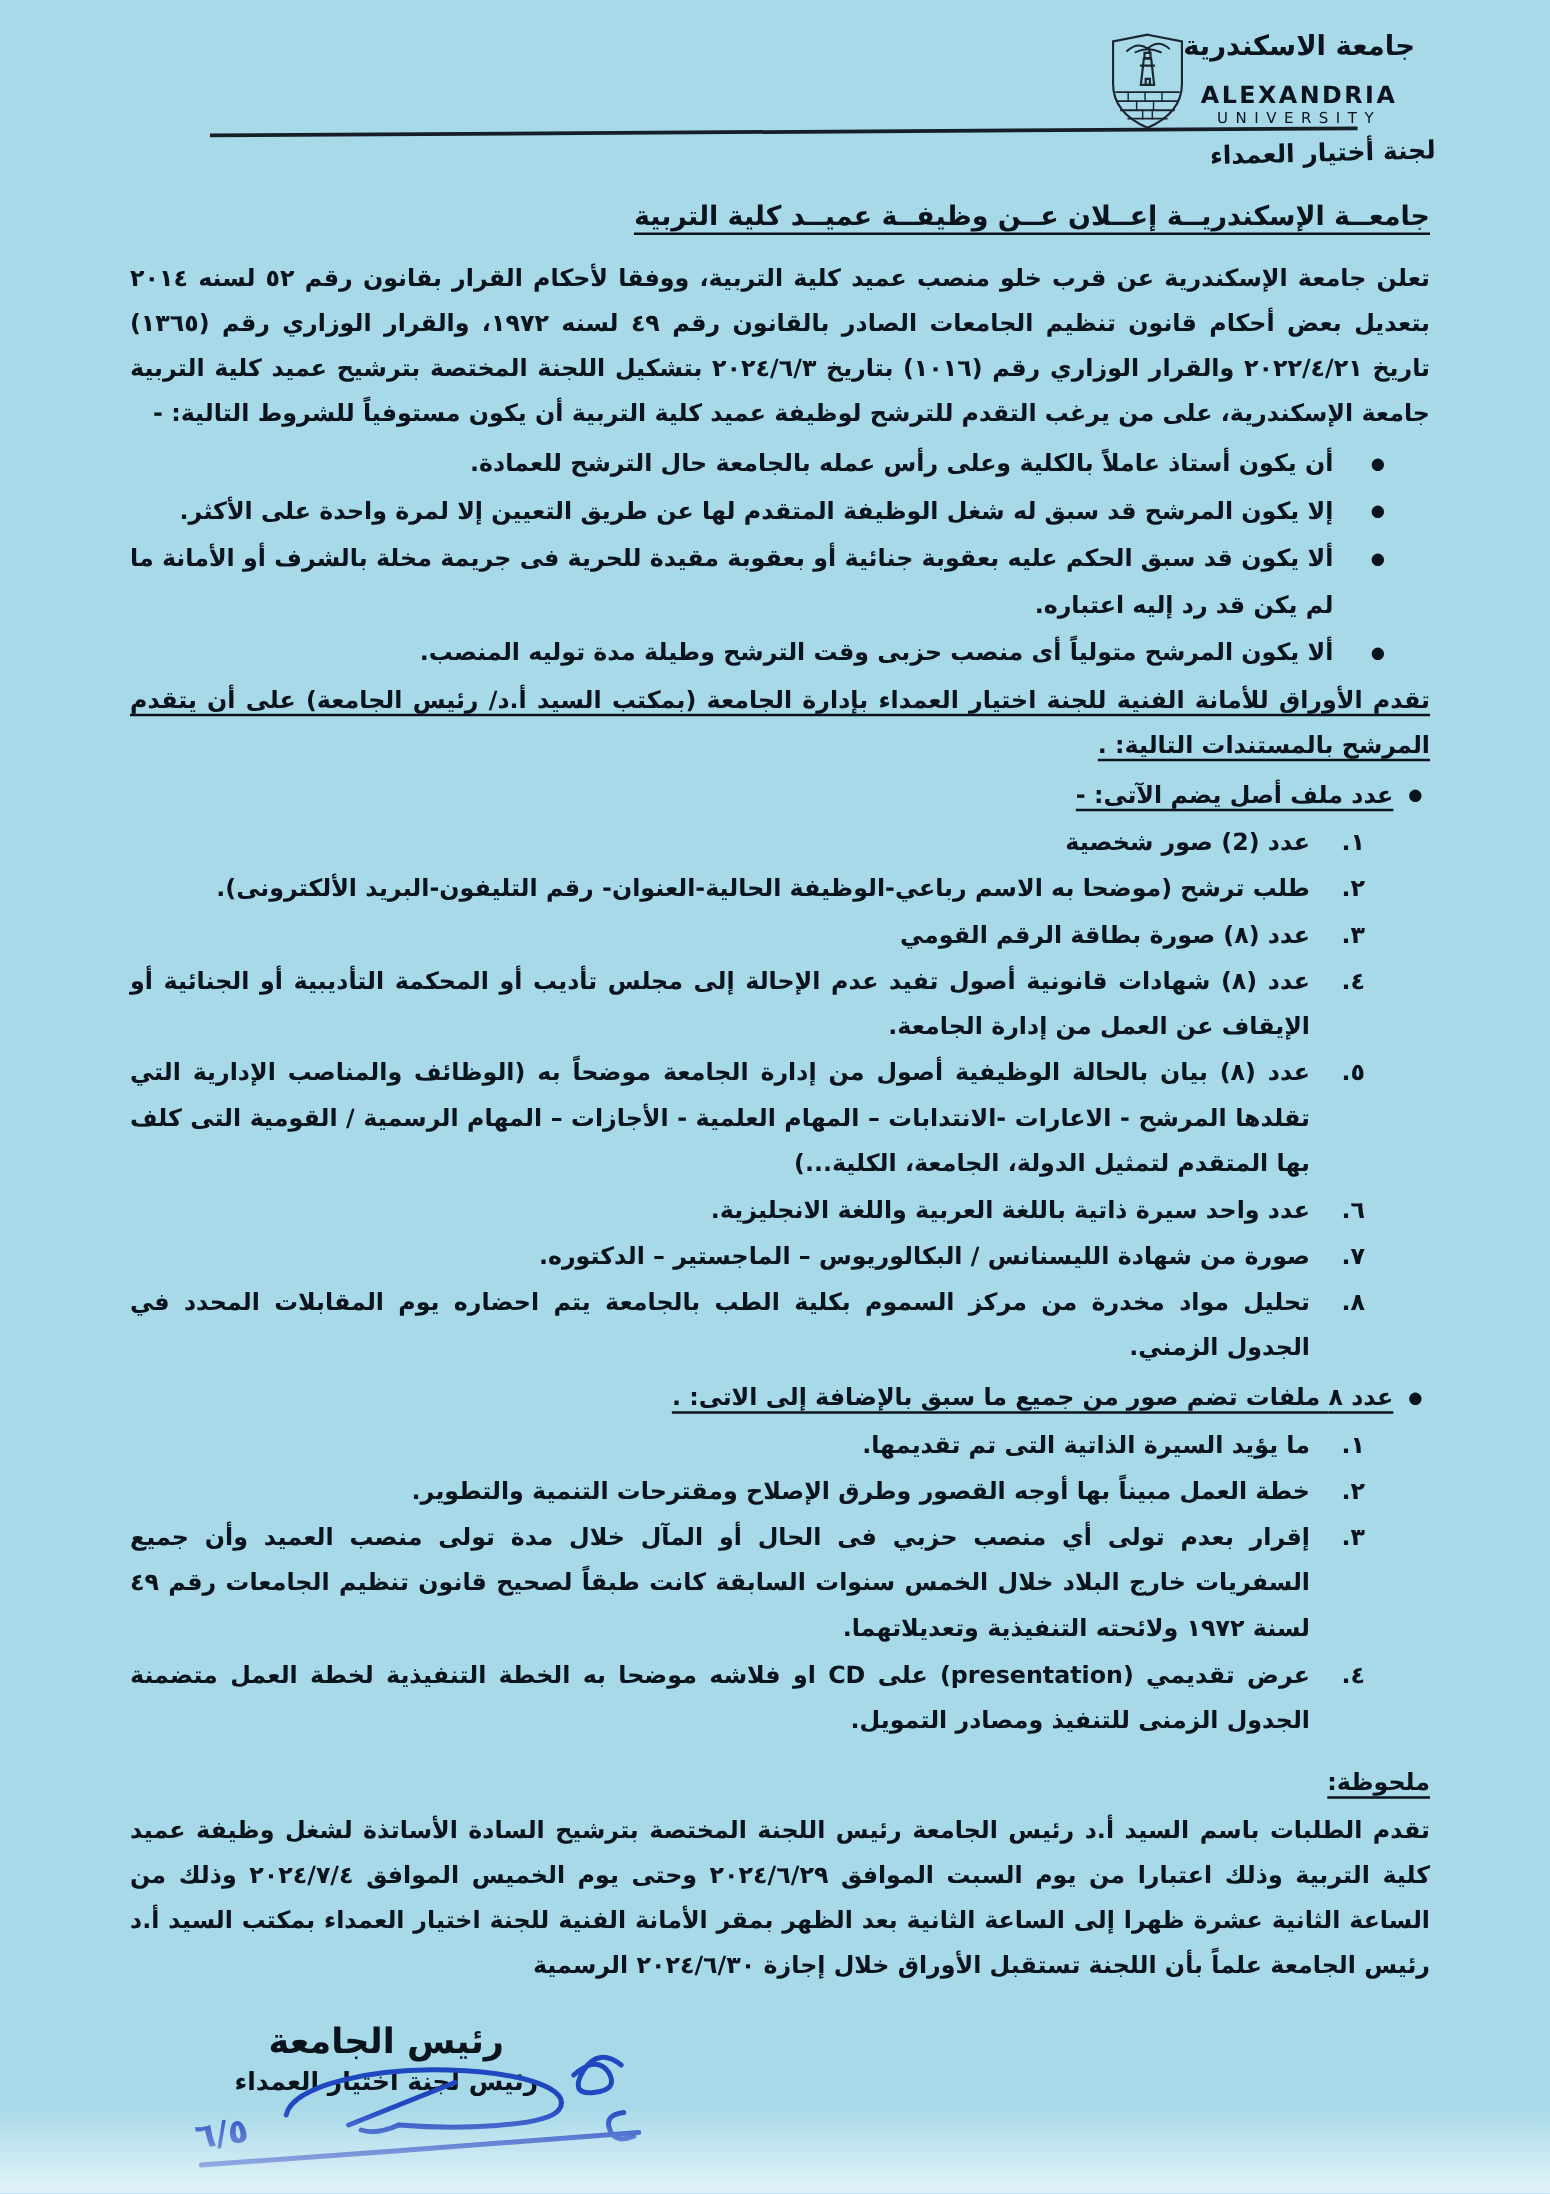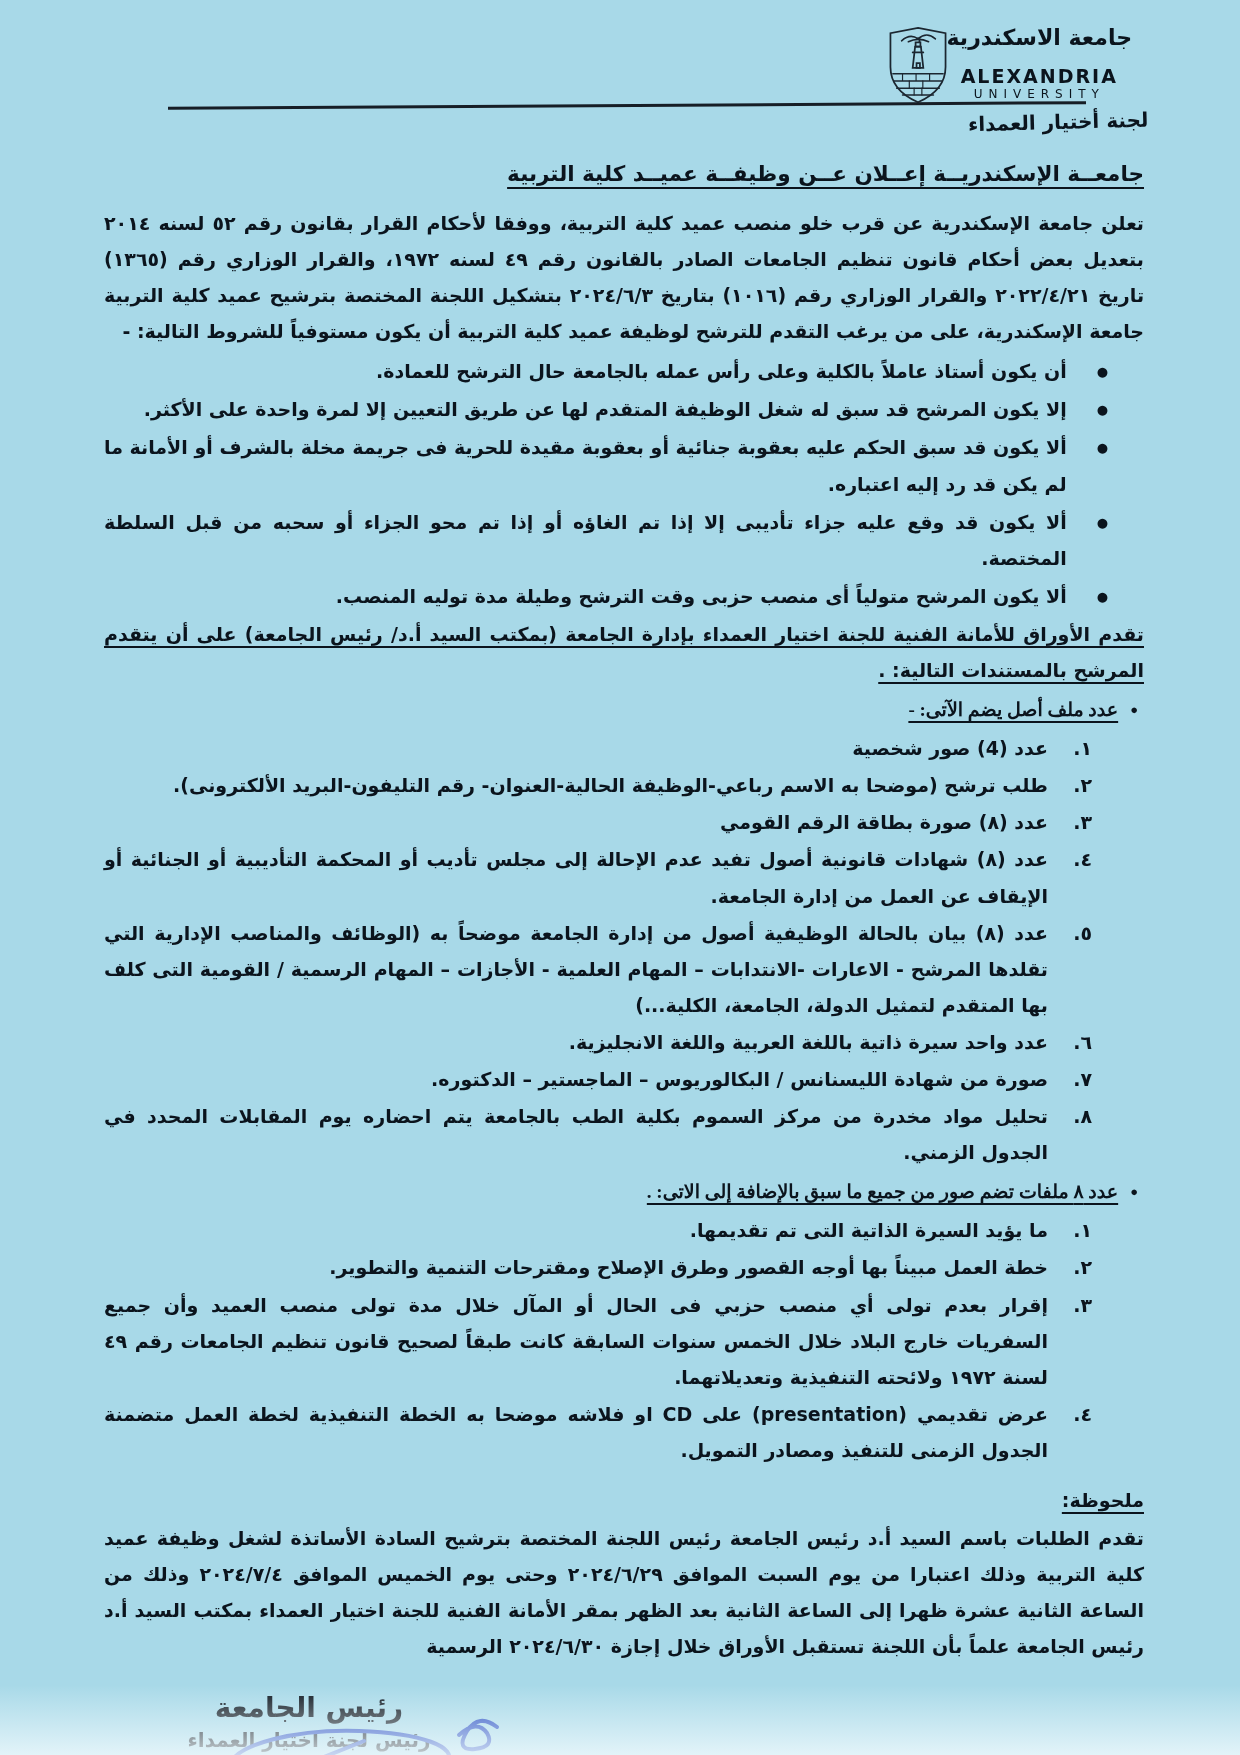--- a/index.html
+++ b/index.html
@@ -30,21 +30,21 @@
   .committee-script{position:absolute;top:110px;right:92px;font-size:20px;font-weight:600;transform:rotate(-1.5deg);}
   
   .content{padding:0 96px 0 104px;font-weight:700;font-size:19px;line-height:1.9;}
   .title{text-align:right;font-size:21.5px;font-weight:800;text-decoration:underline;text-underline-offset:6px;text-decoration-thickness:2px;margin:4px 0 10px 0;}
   .para{text-align:justify;margin:0 0 4px 0;}
   .blt{display:flex;gap:30px;padding-right:36px;margin:2px 0;}
   .blt .bullet{flex:0 0 auto;line-height:1.9;}
   .bullet::before{content:"●";font-size:13px;position:relative;top:-2px;}
   .blt .txt{flex:1;text-align:justify;}
   .uheading{text-decoration:underline;text-underline-offset:5px;text-decoration-thickness:2px;}
-  .subhead-row{display:flex;gap:12px;padding-right:6px;margin:4px 0 2px 0;font-family:Liberation Serif, serif;}
+  .subhead-row{display:flex;gap:12px;padding-right:6px;margin:4px 0 2px 0;}
   .numlist{margin:0;}
   .li{display:flex;gap:10px;padding-right:52px;margin:1px 0;}
   .li .num{flex:0 0 34px;text-align:right;}
   .li .litxt{flex:1;text-align:justify;}
   .note-head{margin:14px 0 2px 0;}
   
   .sig-block{position:relative;height:190px;margin-top:16px;}
   .sig-title1{position:absolute;left:5px;top:0;width:400px;text-align:center;font-size:28px;}
   .sig-title2{position:absolute;left:5px;top:40px;width:400px;text-align:center;font-size:20px;}
   .sig-svg{position:absolute;left:55px;top:28px;width:370px;height:125px;}
@@ -90,38 +90,34 @@
       <div class="blt">
         <span class="bullet"></span>
         <span class="txt">إلا يكون المرشح قد سبق له شغل الوظيفة المتقدم لها عن طريق التعيين إلا لمرة واحدة على الأكثر.</span>
       </div>
       <div class="blt">
         <span class="bullet"></span>
         <span class="txt">ألا يكون قد سبق الحكم عليه بعقوبة جنائية أو بعقوبة مقيدة للحرية فى جريمة مخلة بالشرف أو الأمانة ما لم يكن قد رد إليه اعتباره.</span>
       </div>
       <div class="blt">
         <span class="bullet"></span>
-        <span class="txt">ألا يكون قد وقع عليه جزاء تأديبى إلا إذا تم الغاؤه أو إذا تم محو الجزاء أو سحبه من قبل السلطة المختصة.</span>
-      </div>
-      <div class="blt">
-        <span class="bullet"></span>
         <span class="txt">ألا يكون المرشح متولياً أى منصب حزبى وقت الترشح وطيلة مدة توليه المنصب.</span>
       </div>
     </div>
 
     <p class="para uheading">تقدم الأوراق للأمانة الفنية للجنة اختيار العمداء بإدارة الجامعة (بمكتب السيد أ.د/ رئيس الجامعة) على أن يتقدم المرشح بالمستندات التالية: .</p>
 
     <div class="subhead-row">
       <span class="bullet"></span>
       <span class="uheading">عدد ملف أصل يضم الآتى: -</span>
     </div>
     <div class="numlist">
       <div class="li">
         <span class="num">١.</span>
-        <span class="litxt">عدد (4) صور شخصية</span>
+        <span class="litxt">عدد (2) صور شخصية</span>
       </div>
       <div class="li">
         <span class="num">٢.</span>
         <span class="litxt">طلب ترشح (موضحا به الاسم رباعي-الوظيفة الحالية-العنوان- رقم التليفون-البريد الألكترونى).</span>
       </div>
       <div class="li">
         <span class="num">٣.</span>
         <span class="litxt">عدد (٨) صورة بطاقة الرقم القومي</span>
       </div>
       <div class="li">

